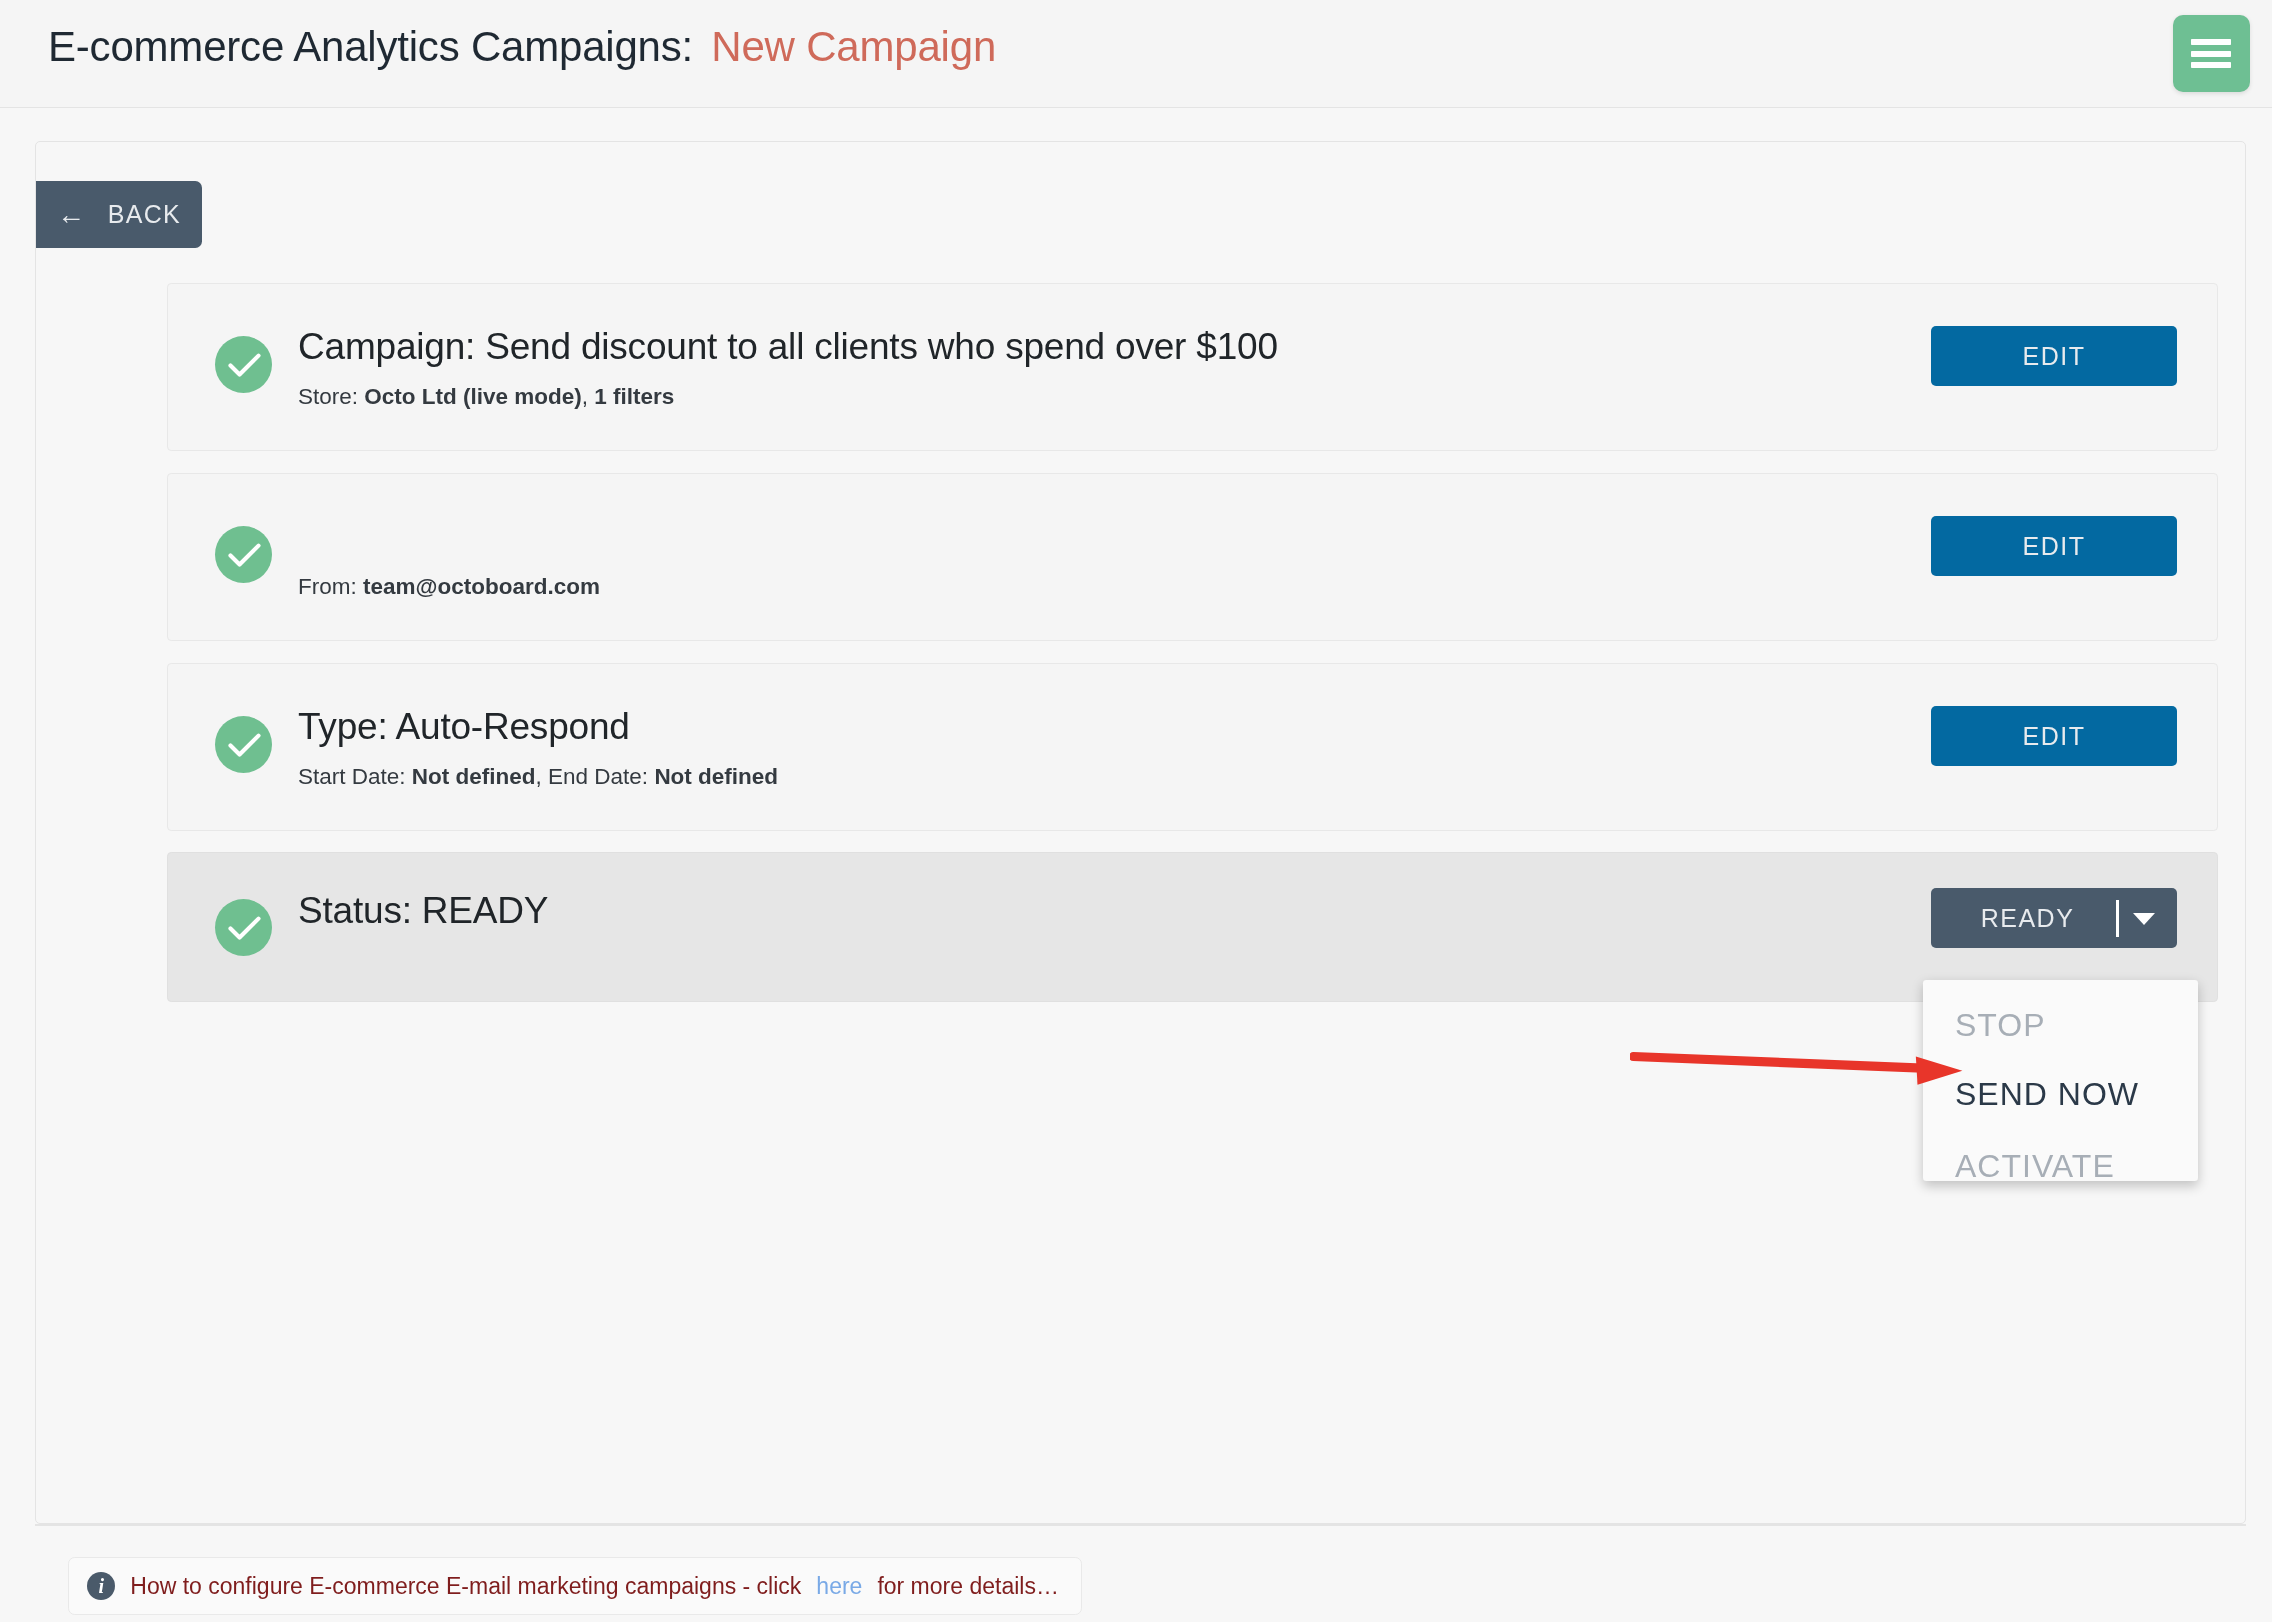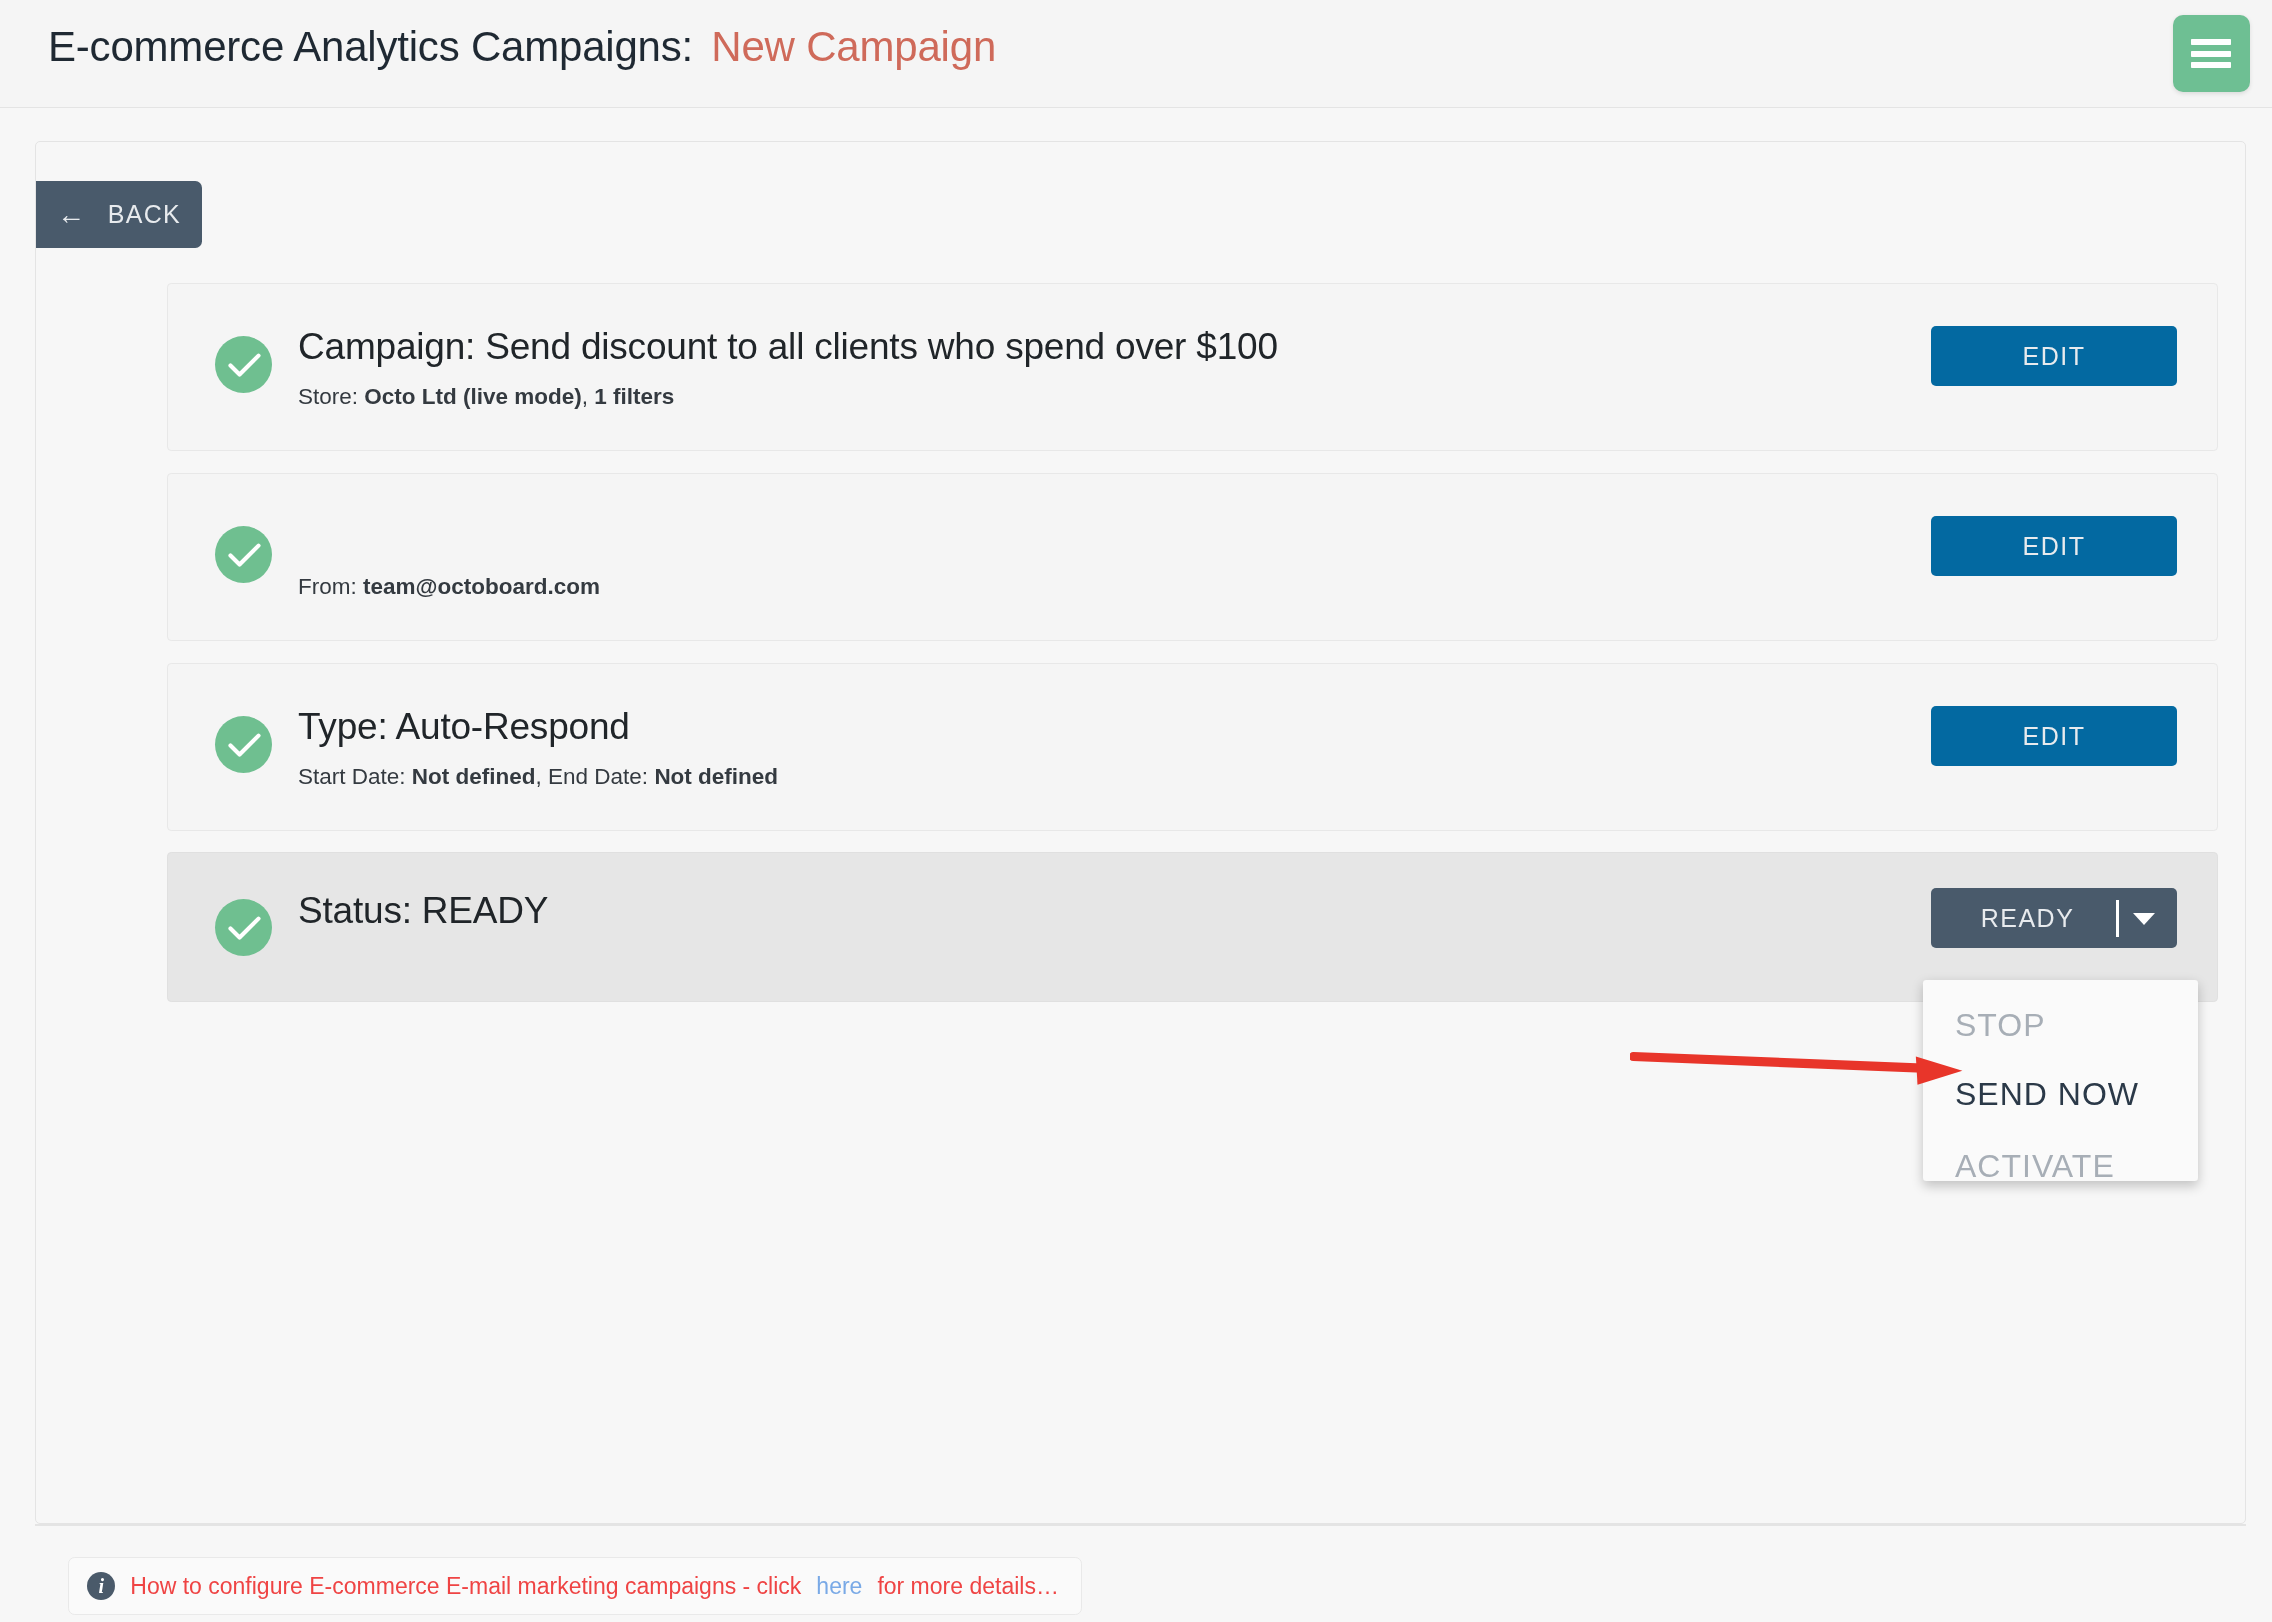--- a/index.html
+++ b/index.html
@@ -219,21 +219,21 @@
     white-space: nowrap;
   }
   .info-icon {
     width: 28px; height: 28px; border-radius: 50%;
     background: #4a5a6a; color: #ffffff;
     font-size: 20px; font-weight: 700; font-style: italic;
     display: flex; align-items: center; justify-content: center;
     font-family: "Liberation Serif", serif;
     flex: 0 0 auto;
   }
-  .footer-text { font-size: 23px; color: #ef4444; }
+  .footer-text { font-size: 23px; color: #7f1d1d; }
   .footer-link { font-size: 23px; color: #79a9e6; cursor: pointer; }
 </style>
 </head>
 <body>
 
 <div class="topbar">
   <div class="topbar-title">
     <span>E-commerce Analytics Campaigns:</span><span class="accent">New Campaign</span>
   </div>
   <div class="menu-button">

